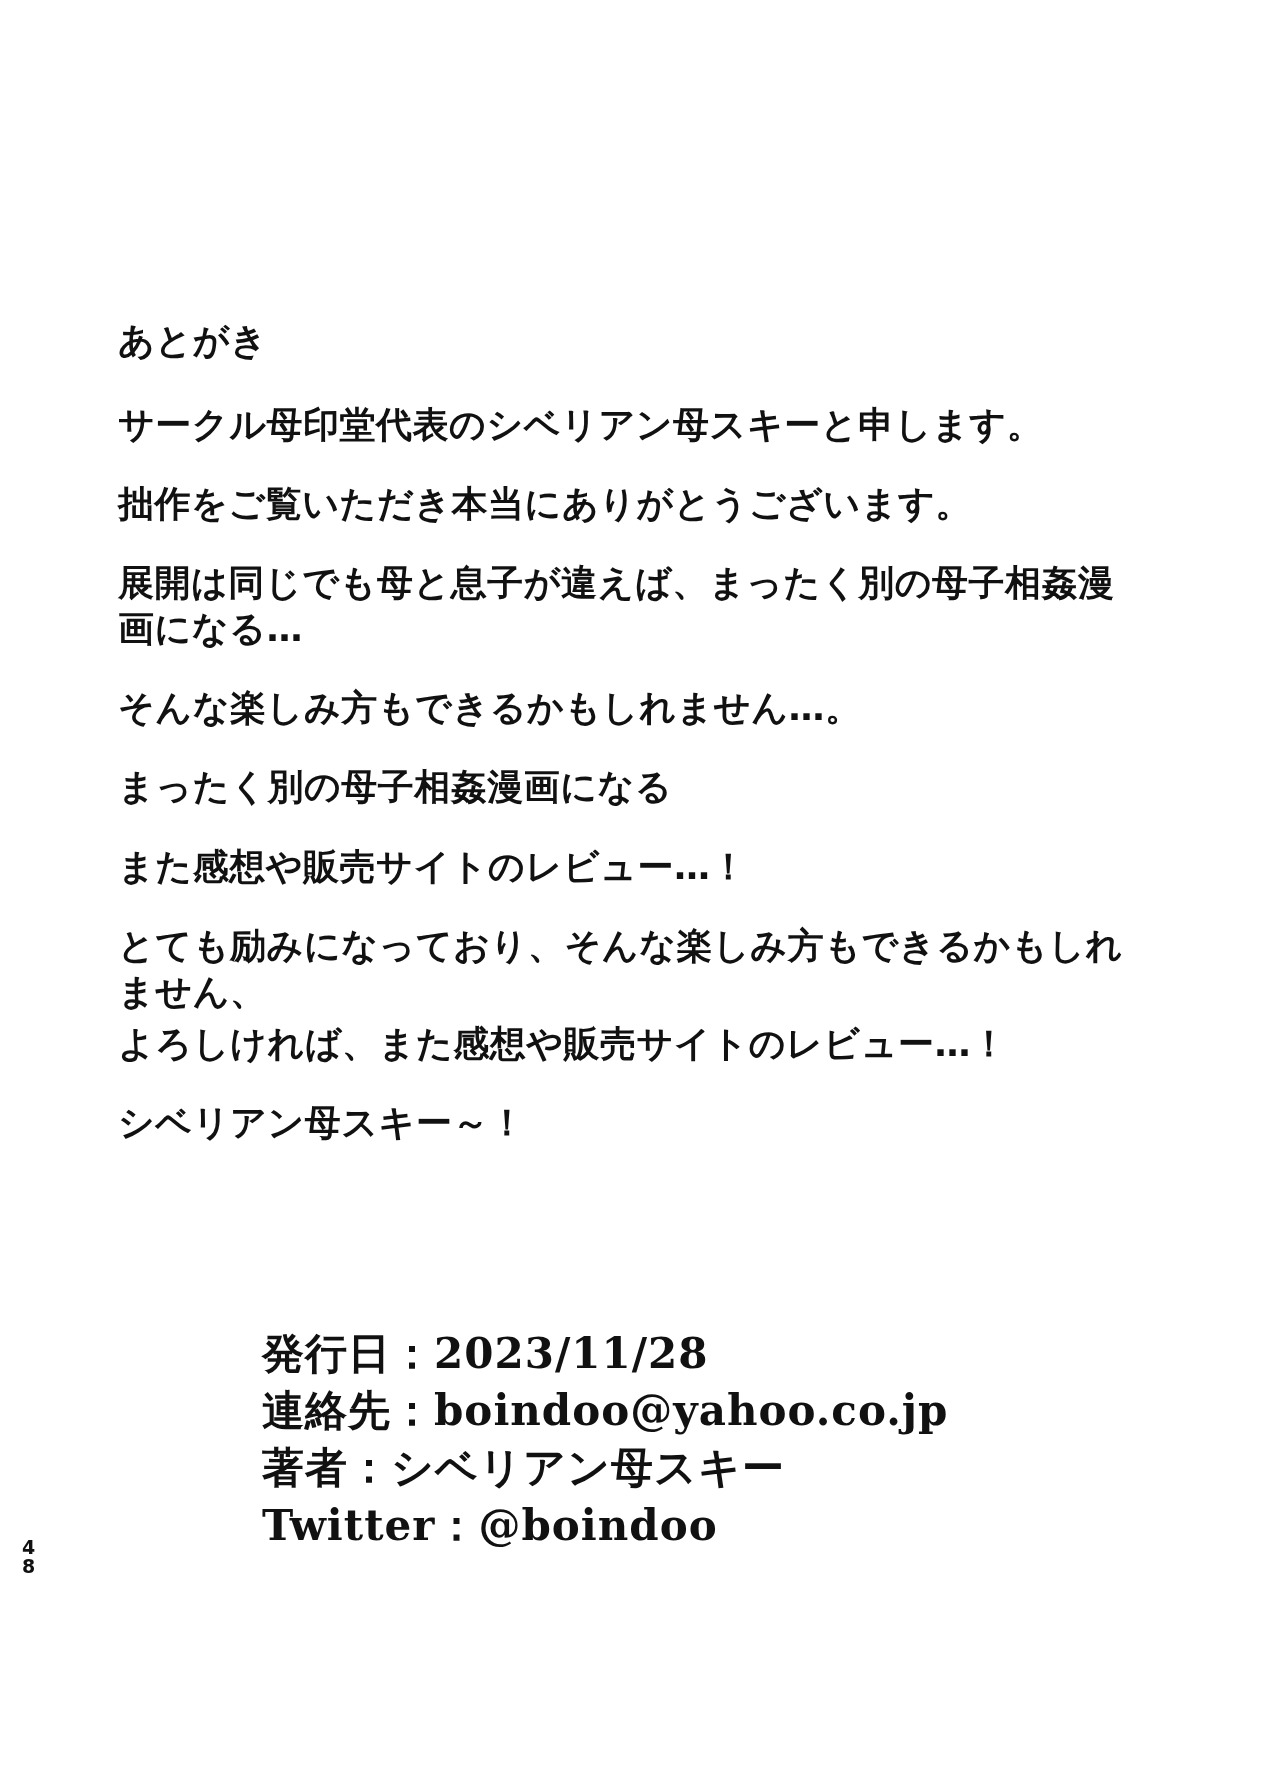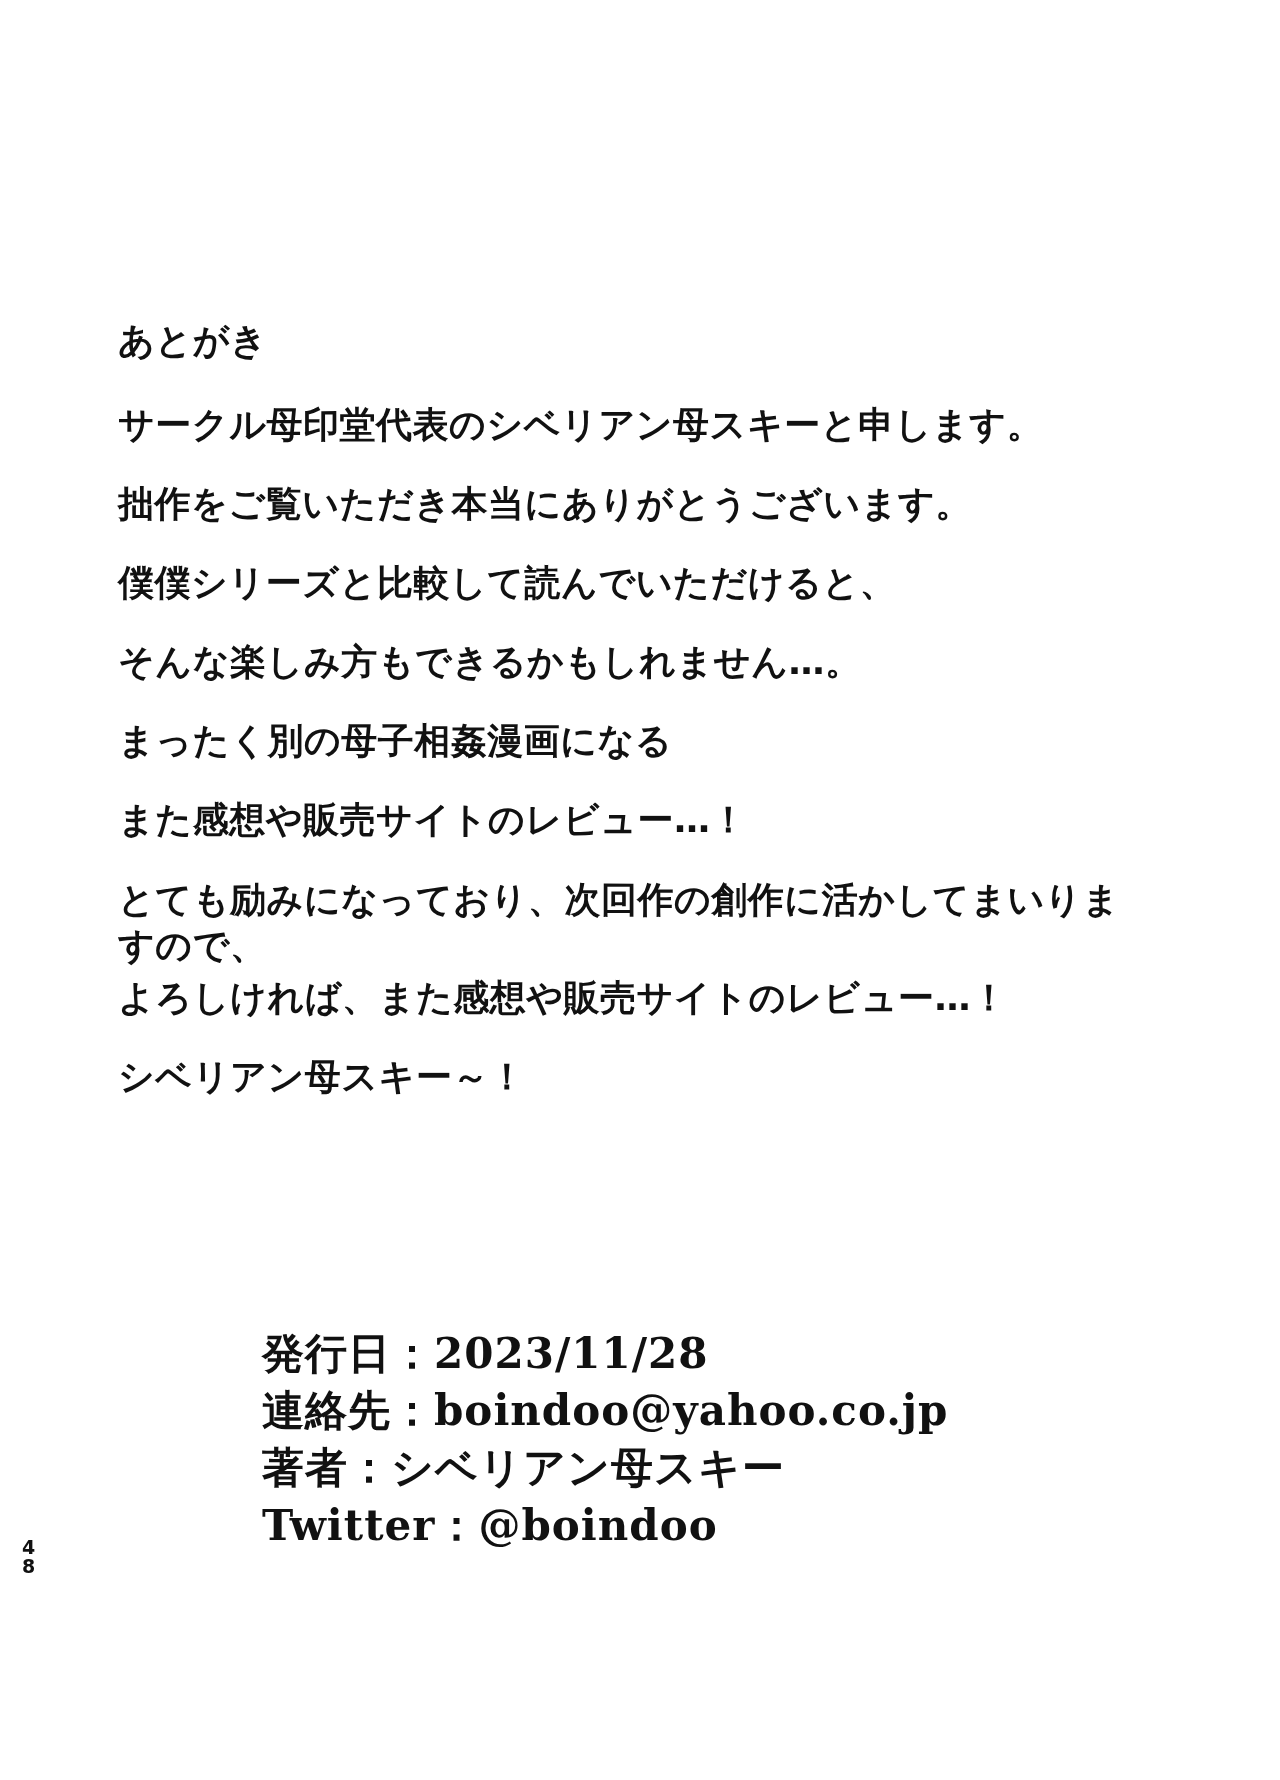--- a/index.html
+++ b/index.html
@@ -96,25 +96,25 @@
 </style>
 </head>
 <body>
 
 <div class="page">
 
   <div class="afterword">
     <p class="line heading">あとがき</p>
     <p class="line">サークル母印堂代表のシベリアン母スキーと申します。</p>
     <p class="line">拙作をご覧いただき本当にありがとうございます。</p>
-    <p class="line">僕僕シリーズと比較して読んでいただけると、</p>
+    <p class="line">展開は同じでも母と息子が違えば、まったく別の母子相姦漫画になる…</p>
     <p class="line">そんな楽しみ方もできるかもしれません…。</p>
     <p class="line">まったく別の母子相姦漫画になる</p>
     <p class="line">また感想や販売サイトのレビュー…！</p>
-    <p class="line tight">とても励みになっており、次回作の創作に活かしてまいりますので、</p>
+    <p class="line tight">とても励みになっており、そんな楽しみ方もできるかもしれません、</p>
     <p class="line">よろしければ、また感想や販売サイトのレビュー…！</p>
     <p class="line last">シベリアン母スキー～！</p>
   </div>
 
   <div class="colophon">
     <p class="crow">発行日：2023/11/28</p>
     <p class="crow">連絡先：boindoo@yahoo.co.jp</p>
     <p class="crow">著者：シベリアン母スキー</p>
     <p class="crow last">Twitter：@boindoo</p>
   </div>

